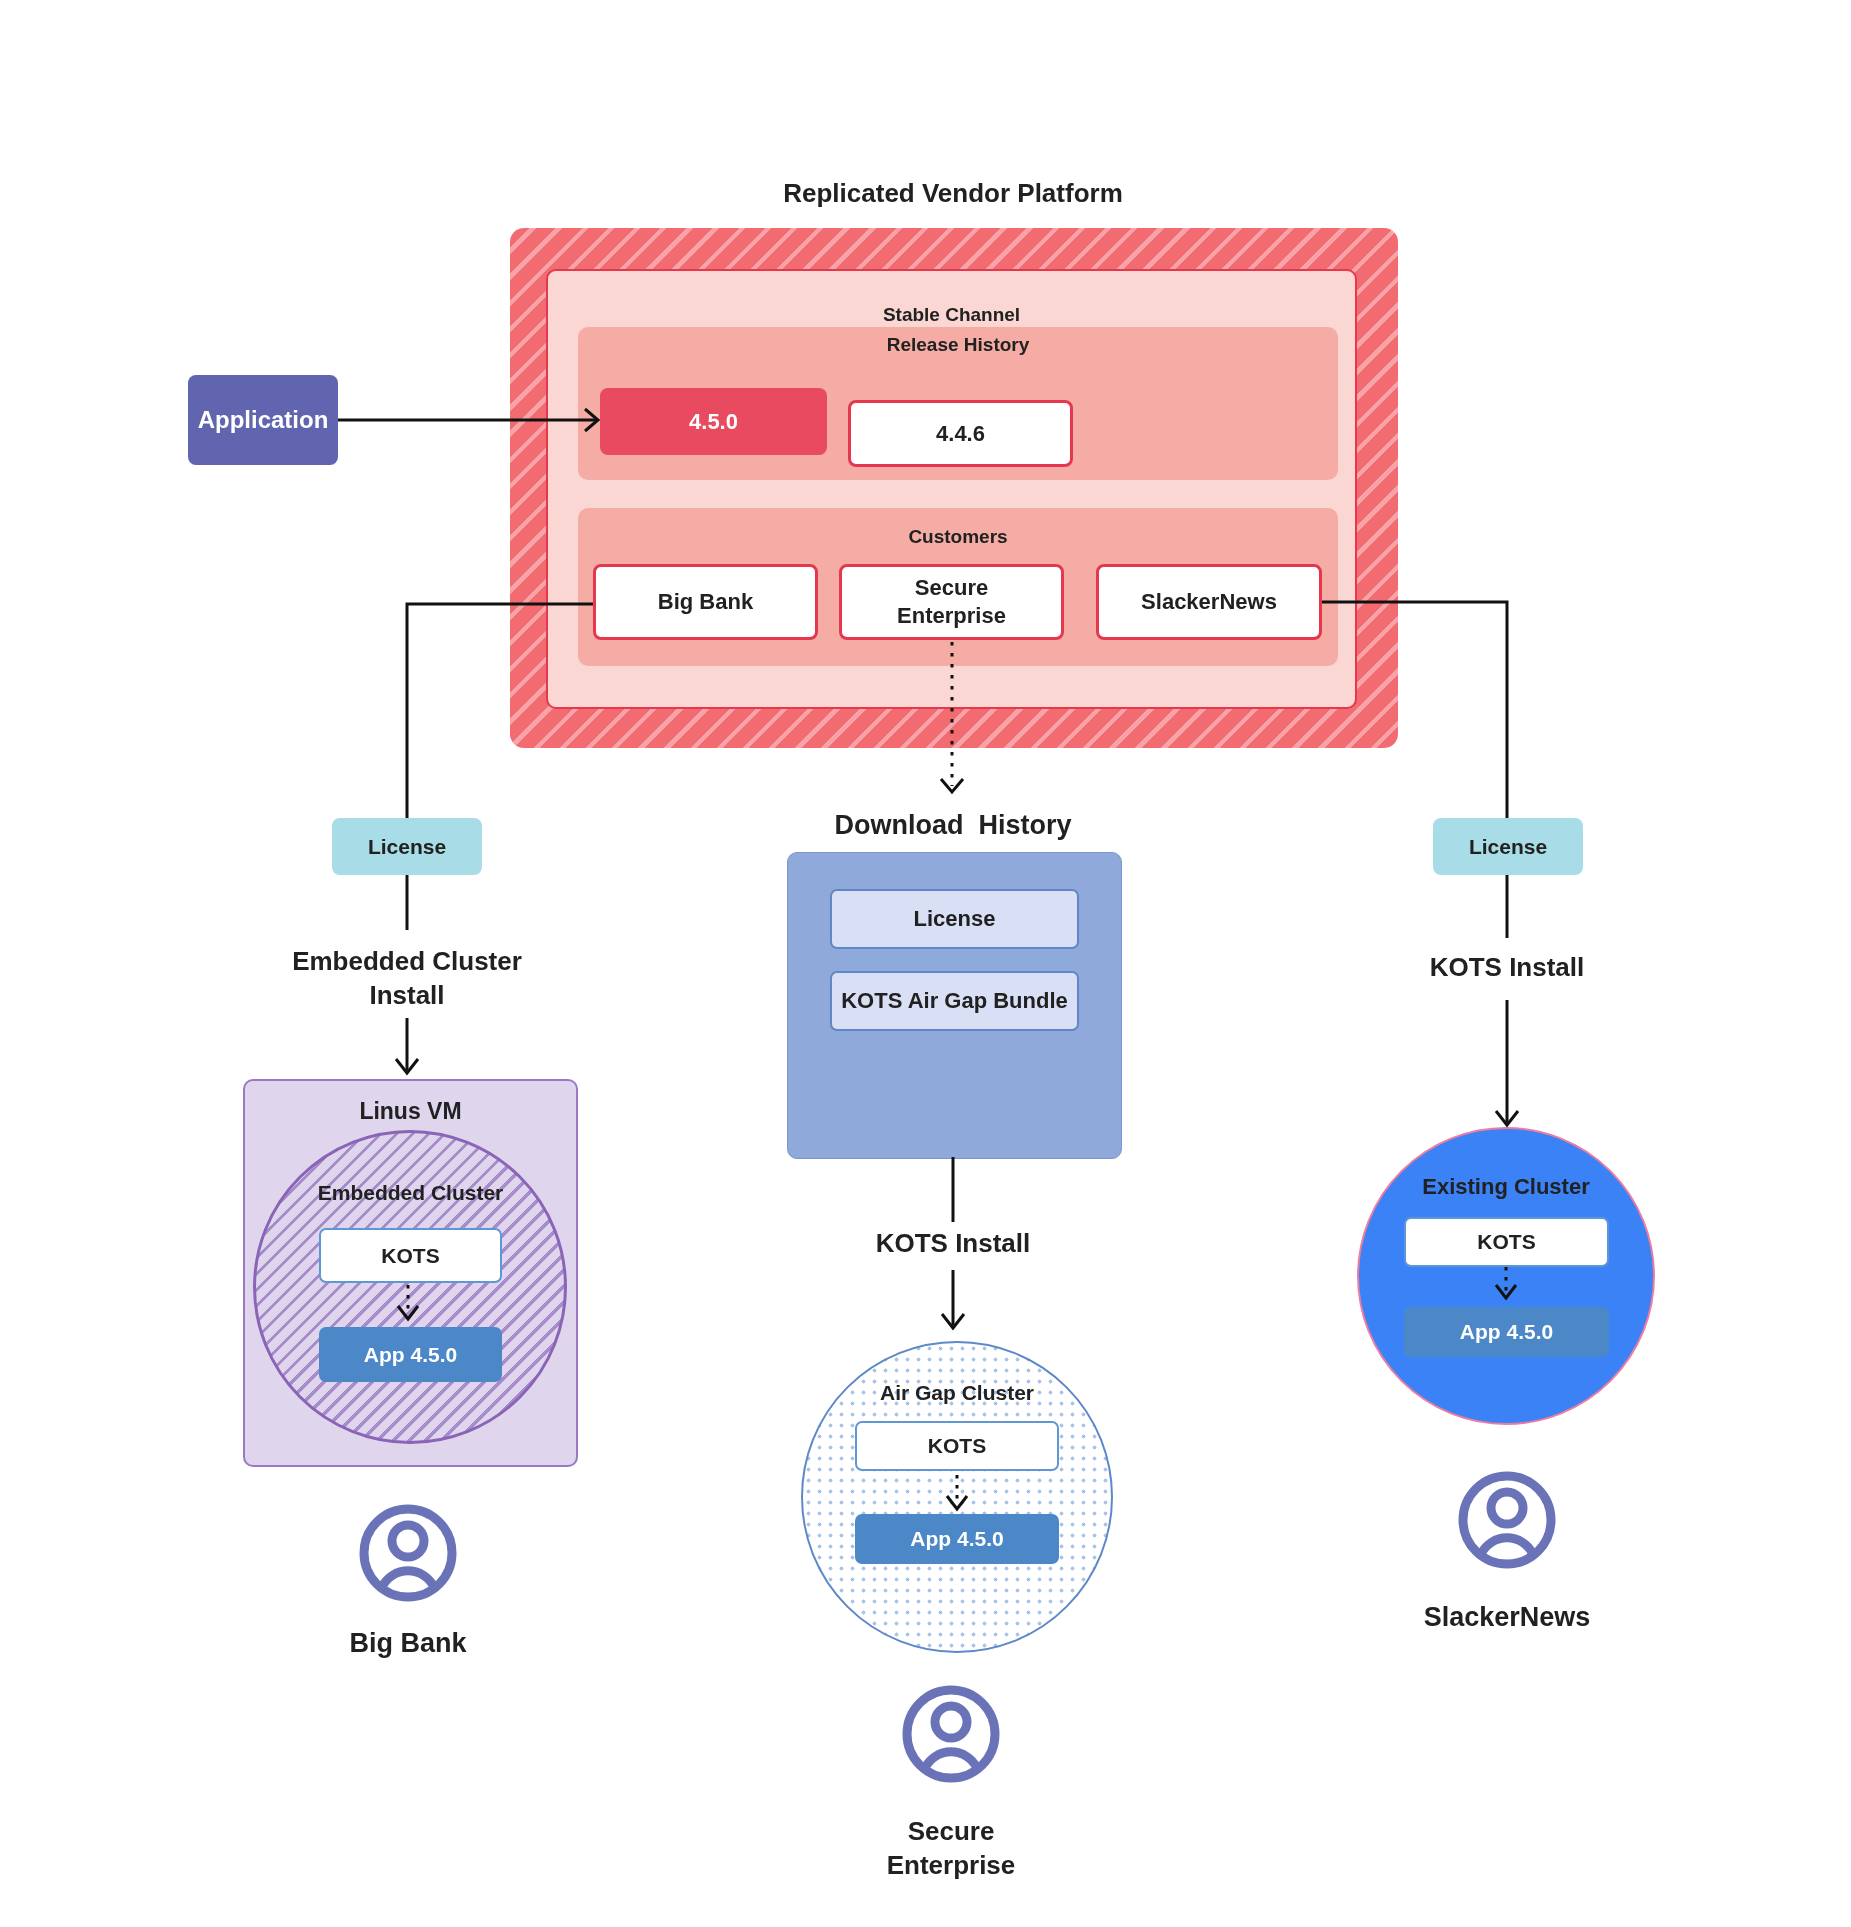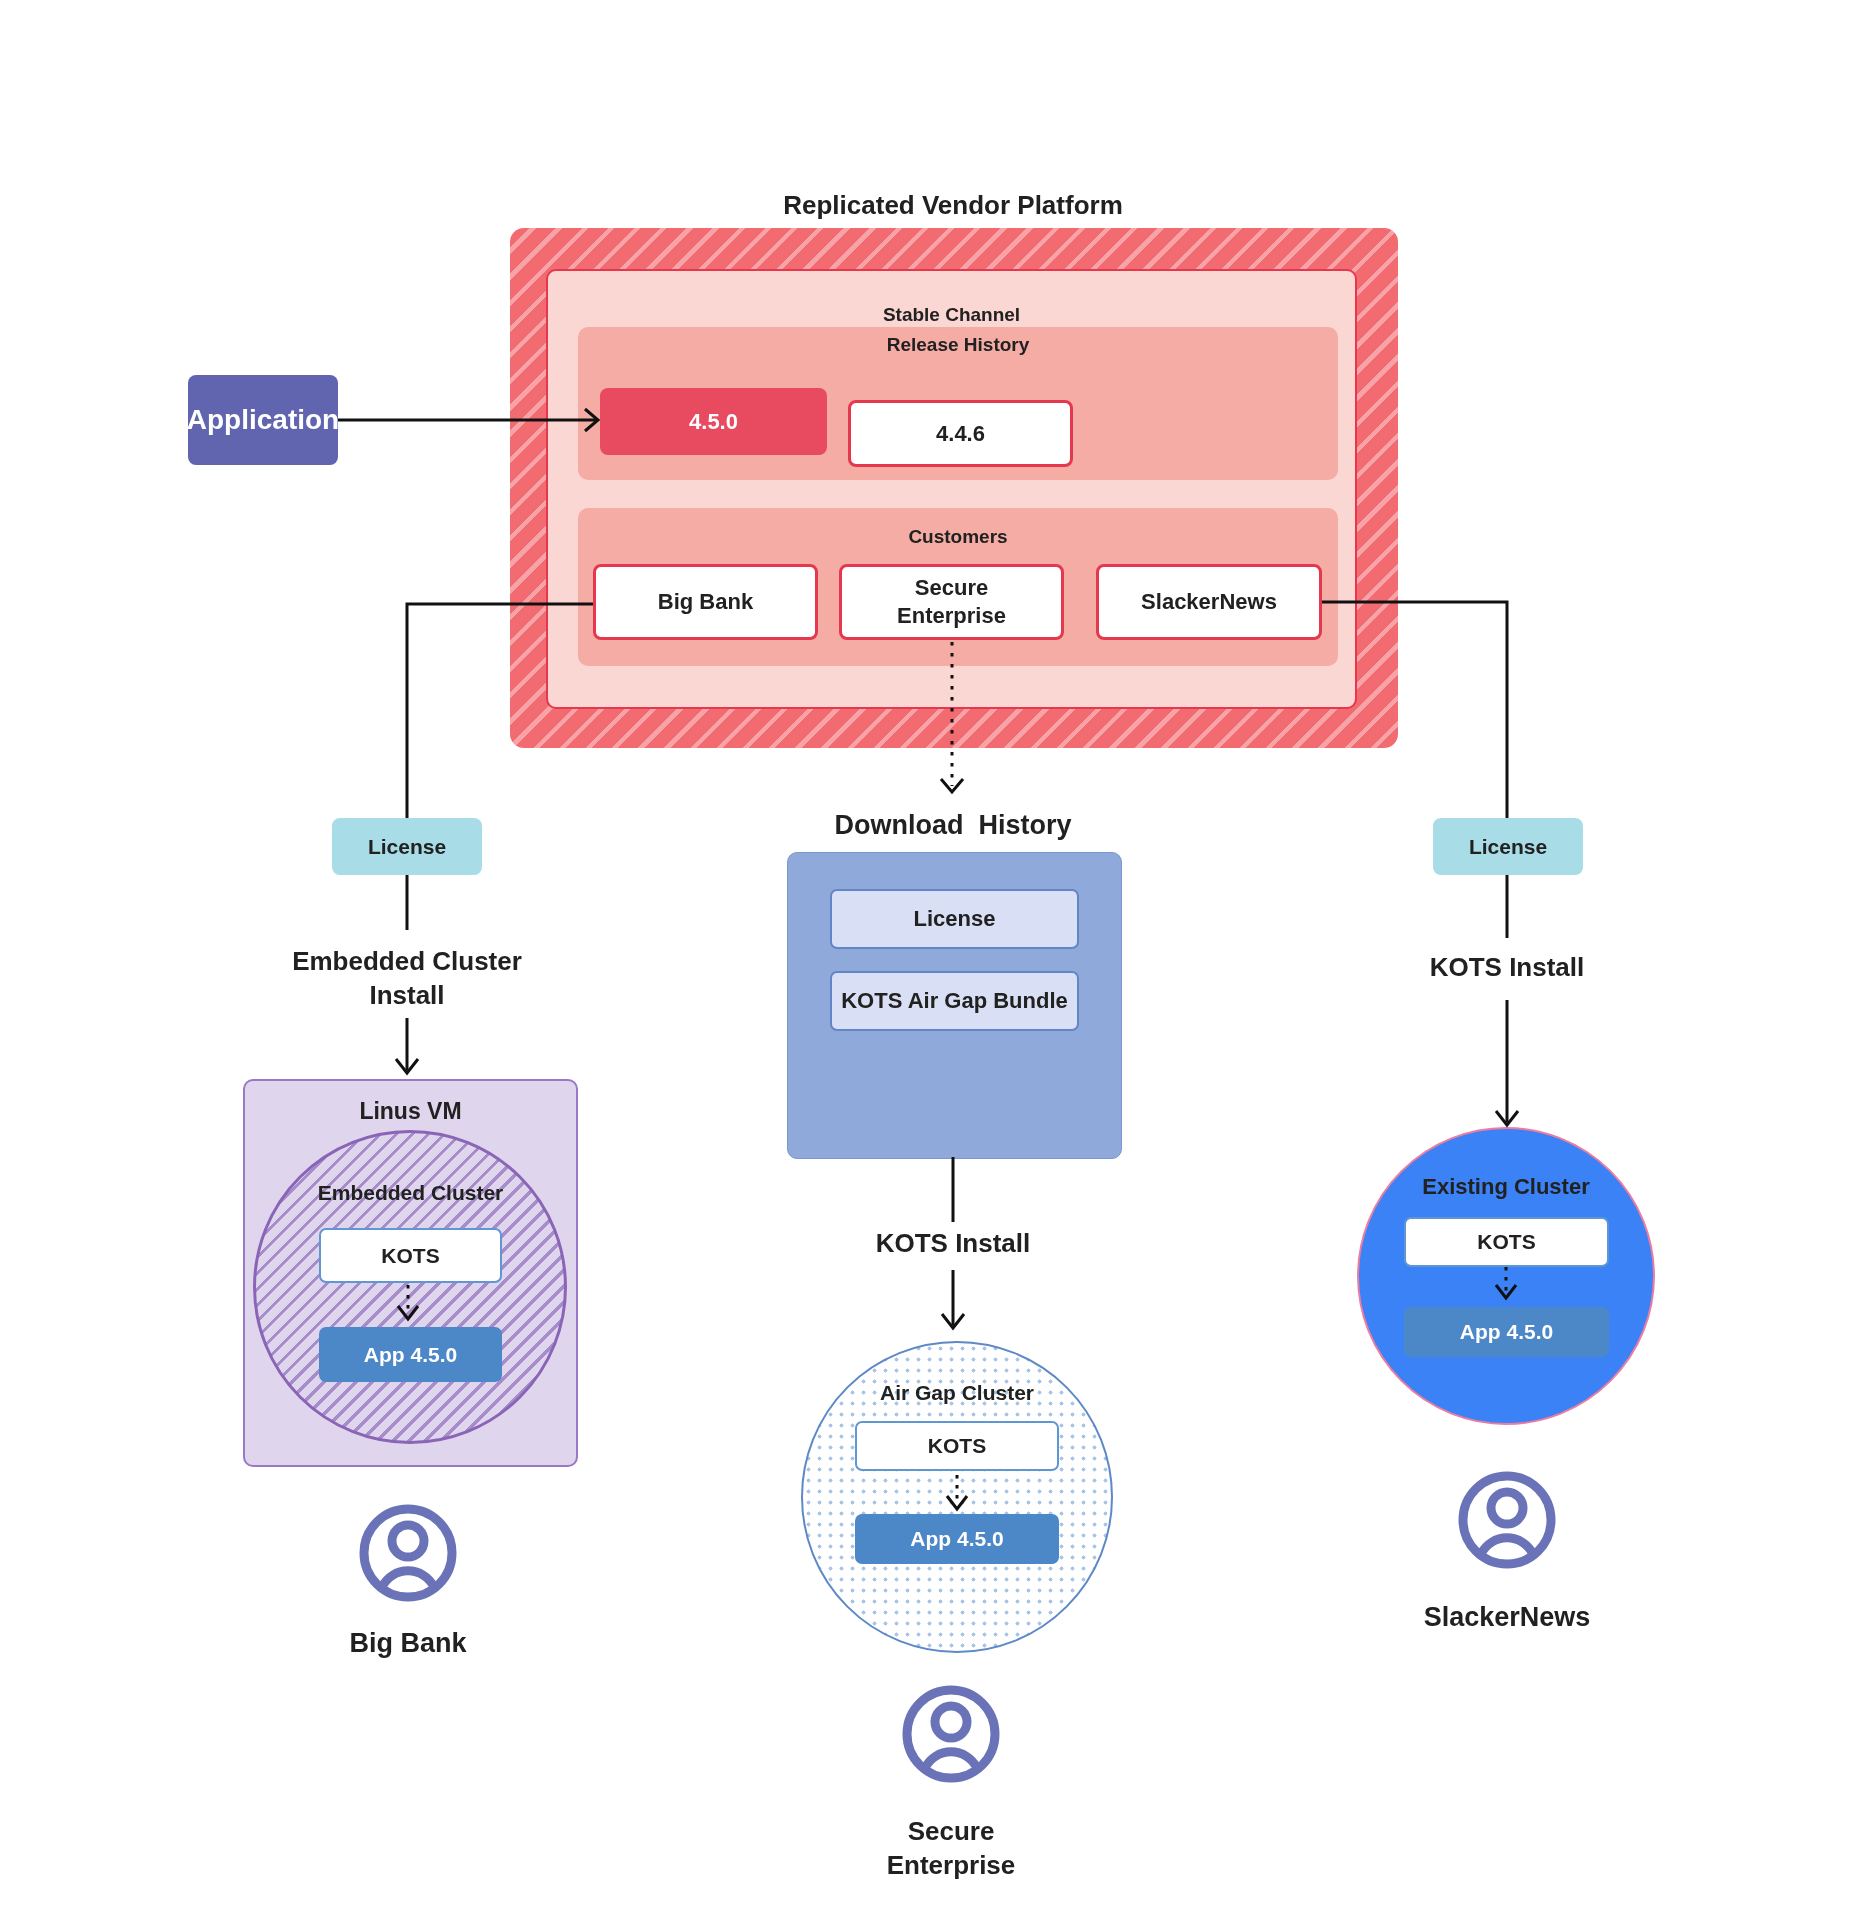--- a/index.html
+++ b/index.html
@@ -24,21 +24,21 @@
   .release{left:30px;top:56px;width:760px;height:153px;}
   .customers{left:30px;top:237px;width:760px;height:158px;}
   .rel-box{position:absolute;height:67px;border-radius:8px;font-size:22px;font-weight:600;}
   .rel-current{left:22px;top:61px;width:227px;background:#E84A5F;color:#fff;}
   .rel-prev{left:270px;top:61px;width:225px;background:#fff;border:3px solid #E5384F;color:#212121;margin-top:12px;}
   .cust-box{position:absolute;top:56px;height:76px;background:#fff;border:3px solid #E5384F;border-radius:8px;
             font-size:22px;font-weight:600;line-height:28px;}
 
   
   .application{left:188px;top:375px;width:150px;height:90px;background:#6165B0;border-radius:8px;
-               color:#fff;font-size:28px;font-weight:600;}
+               color:#fff;font-size:24px;font-weight:600;}
 
   
   .license-chip{width:150px;height:57px;background:#A8DCE6;border-radius:8px;font-size:21px;font-weight:600;}
 
   
   .flow-label{font-size:26px;font-weight:600;text-align:center;line-height:34px;}
 
   
   .portal{left:787px;top:852px;width:333px;height:305px;background:#8FA9DB;border:1px solid #7b97cf;border-radius:10px;}
   .portal-item{position:absolute;left:42px;width:249px;height:60px;background:#D9DFF4;border:2px solid #6186C8;
@@ -57,21 +57,21 @@
   .airgap-circle{left:801px;top:1341px;width:312px;height:312px;border-radius:50%;
     border:2.5px solid #5E88C6;box-sizing:border-box;background:#fff;
     background-image:radial-gradient(#A9C6E8 1.9px, transparent 2.1px);background-size:11px 11px;}
   .existing-circle{left:1357px;top:1127px;width:298px;height:298px;border-radius:50%;
     border:2.5px solid #EC7CA2;box-sizing:border-box;background:#3b82f6;}
 
   
   .user-icon{width:100px;height:100px;}
   .user-label{font-size:27px;font-weight:600;text-align:center;line-height:34px;}
 
-  .title{left:0;top:170px;width:1906px;text-align:center;font-size:26px;font-weight:600;margin-top:12px;} 
+  .title{left:0;top:170px;width:1906px;text-align:center;font-size:26px;font-weight:600;} 
 
   svg.connectors{left:0;top:0;width:1851px;height:1927px;pointer-events:none;z-index:20;}
 </style>
 </head>
 <body>
 
 <div class="canvas">
 
   <div class="abs title" style="left:103px;top:178px;width:1700px;">
     <span>Replicated Vendor Platform</span>

